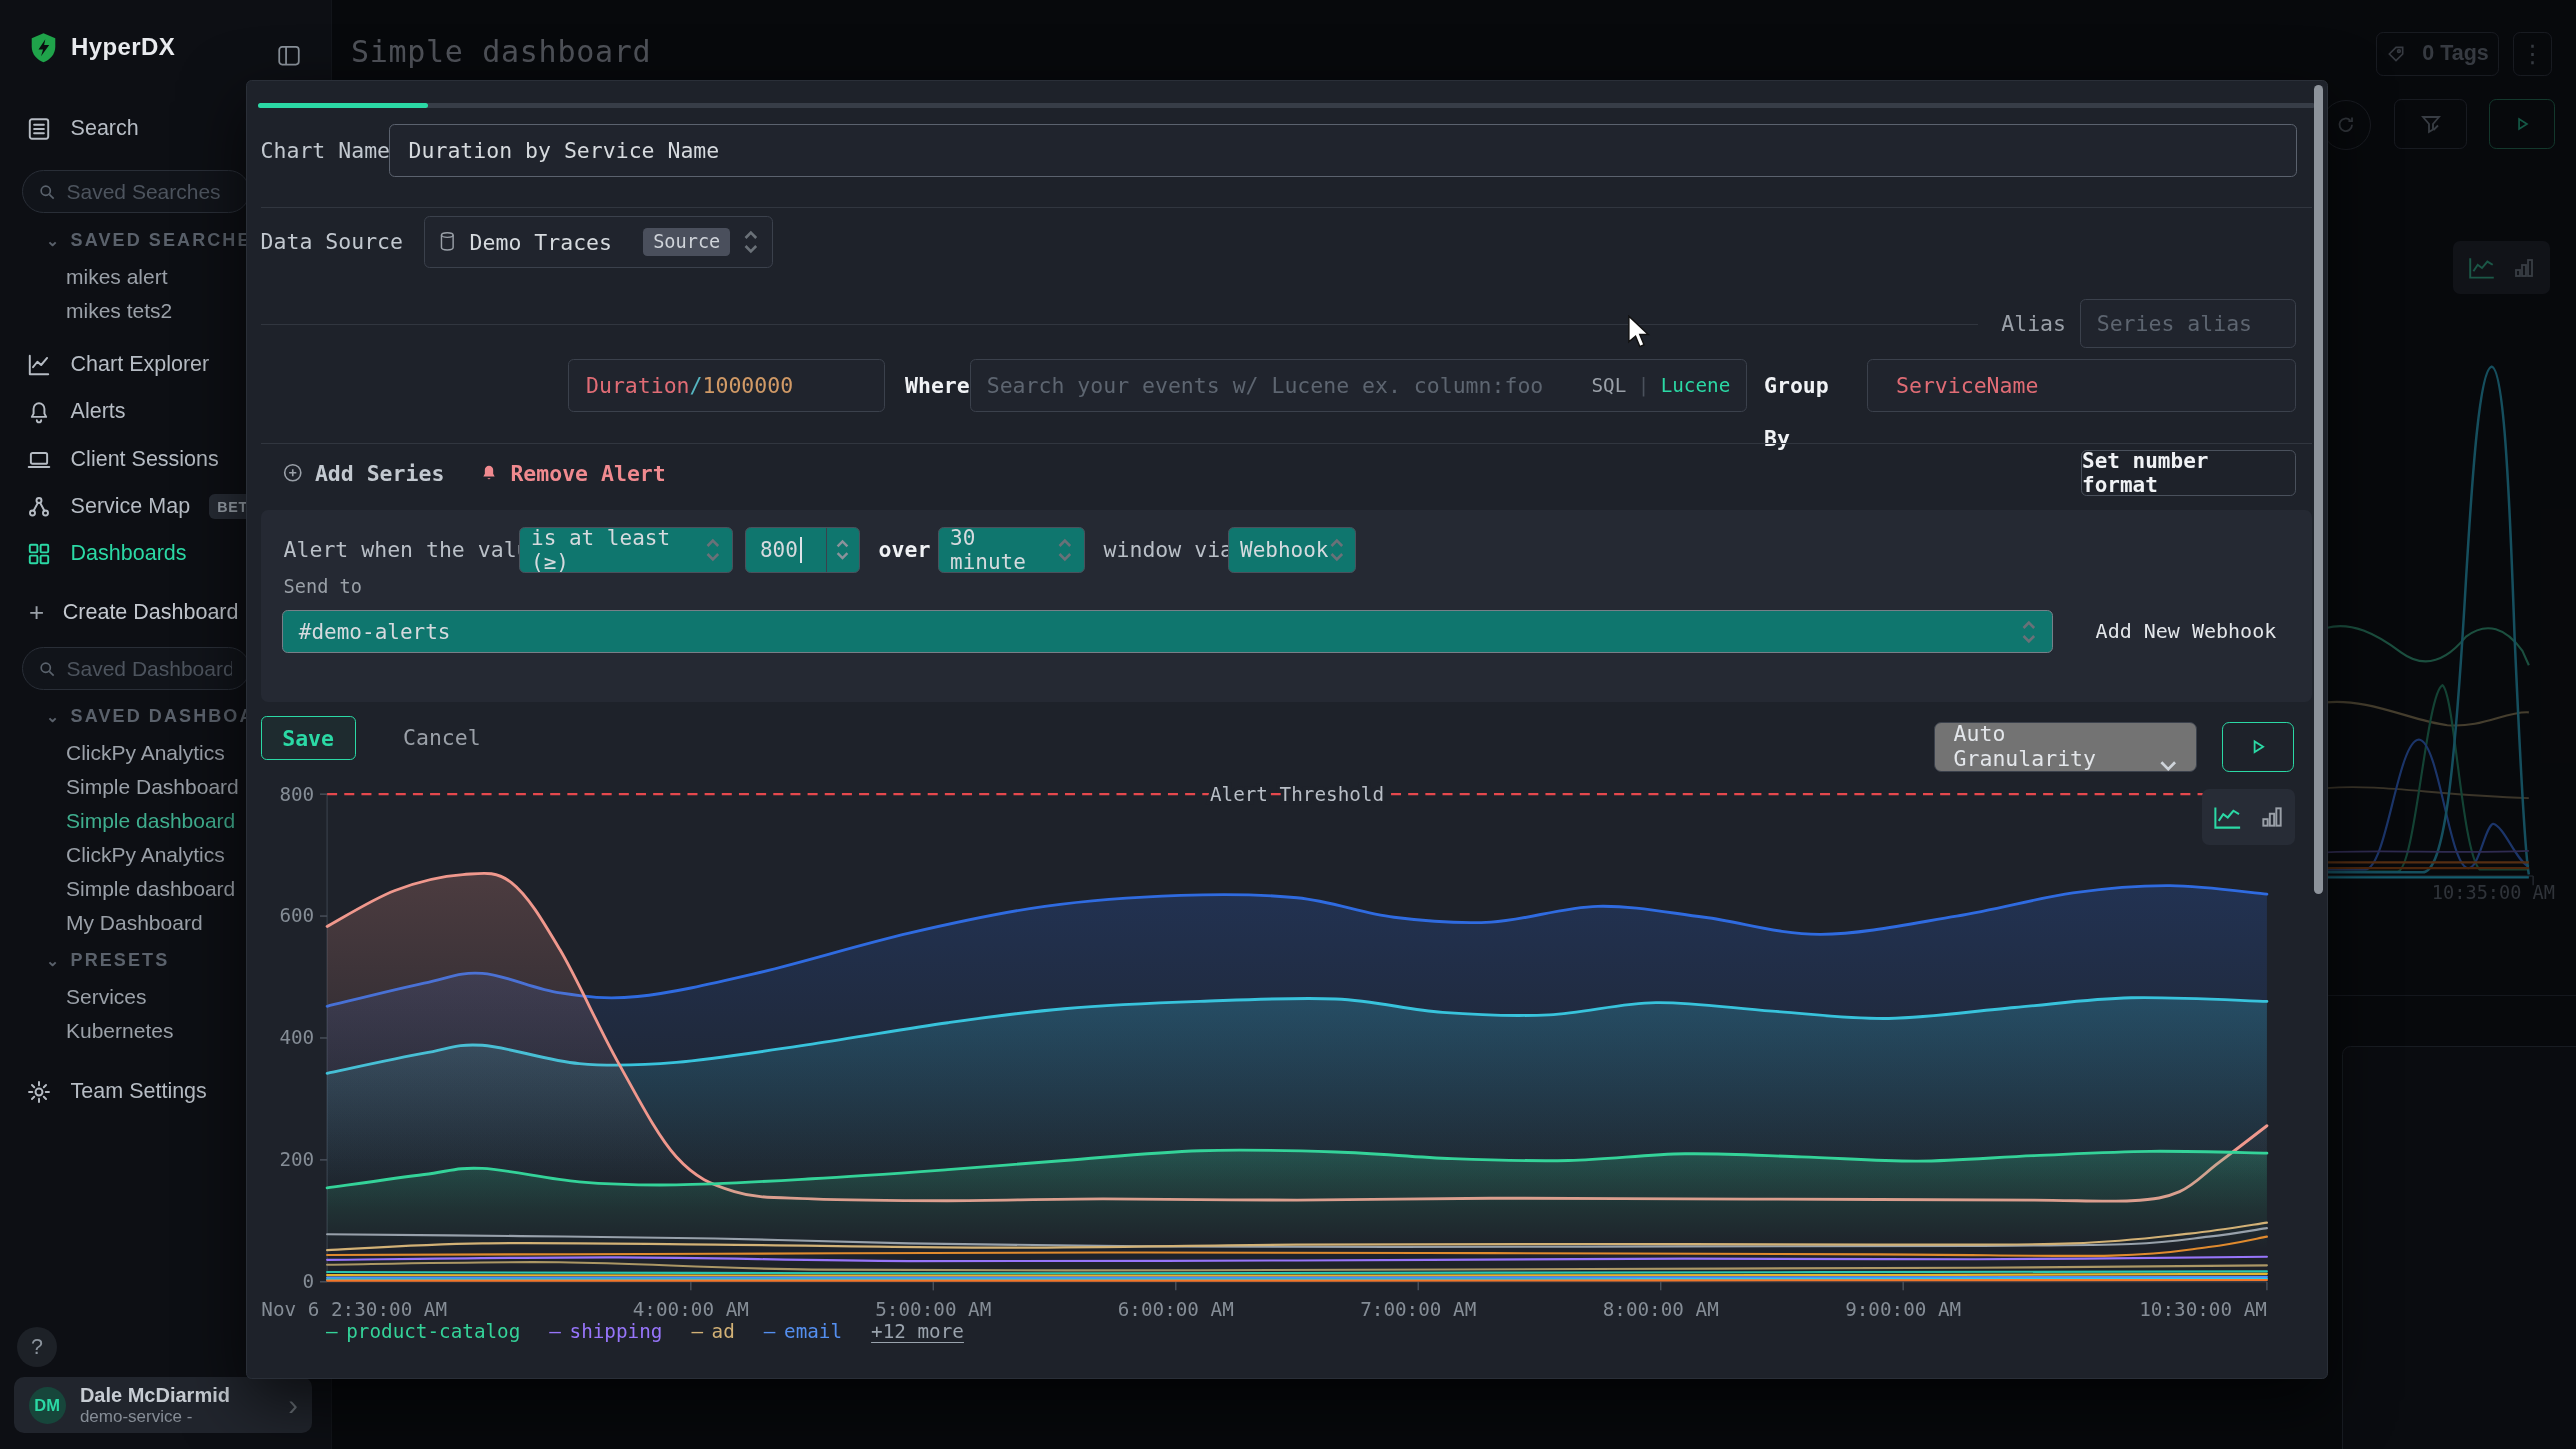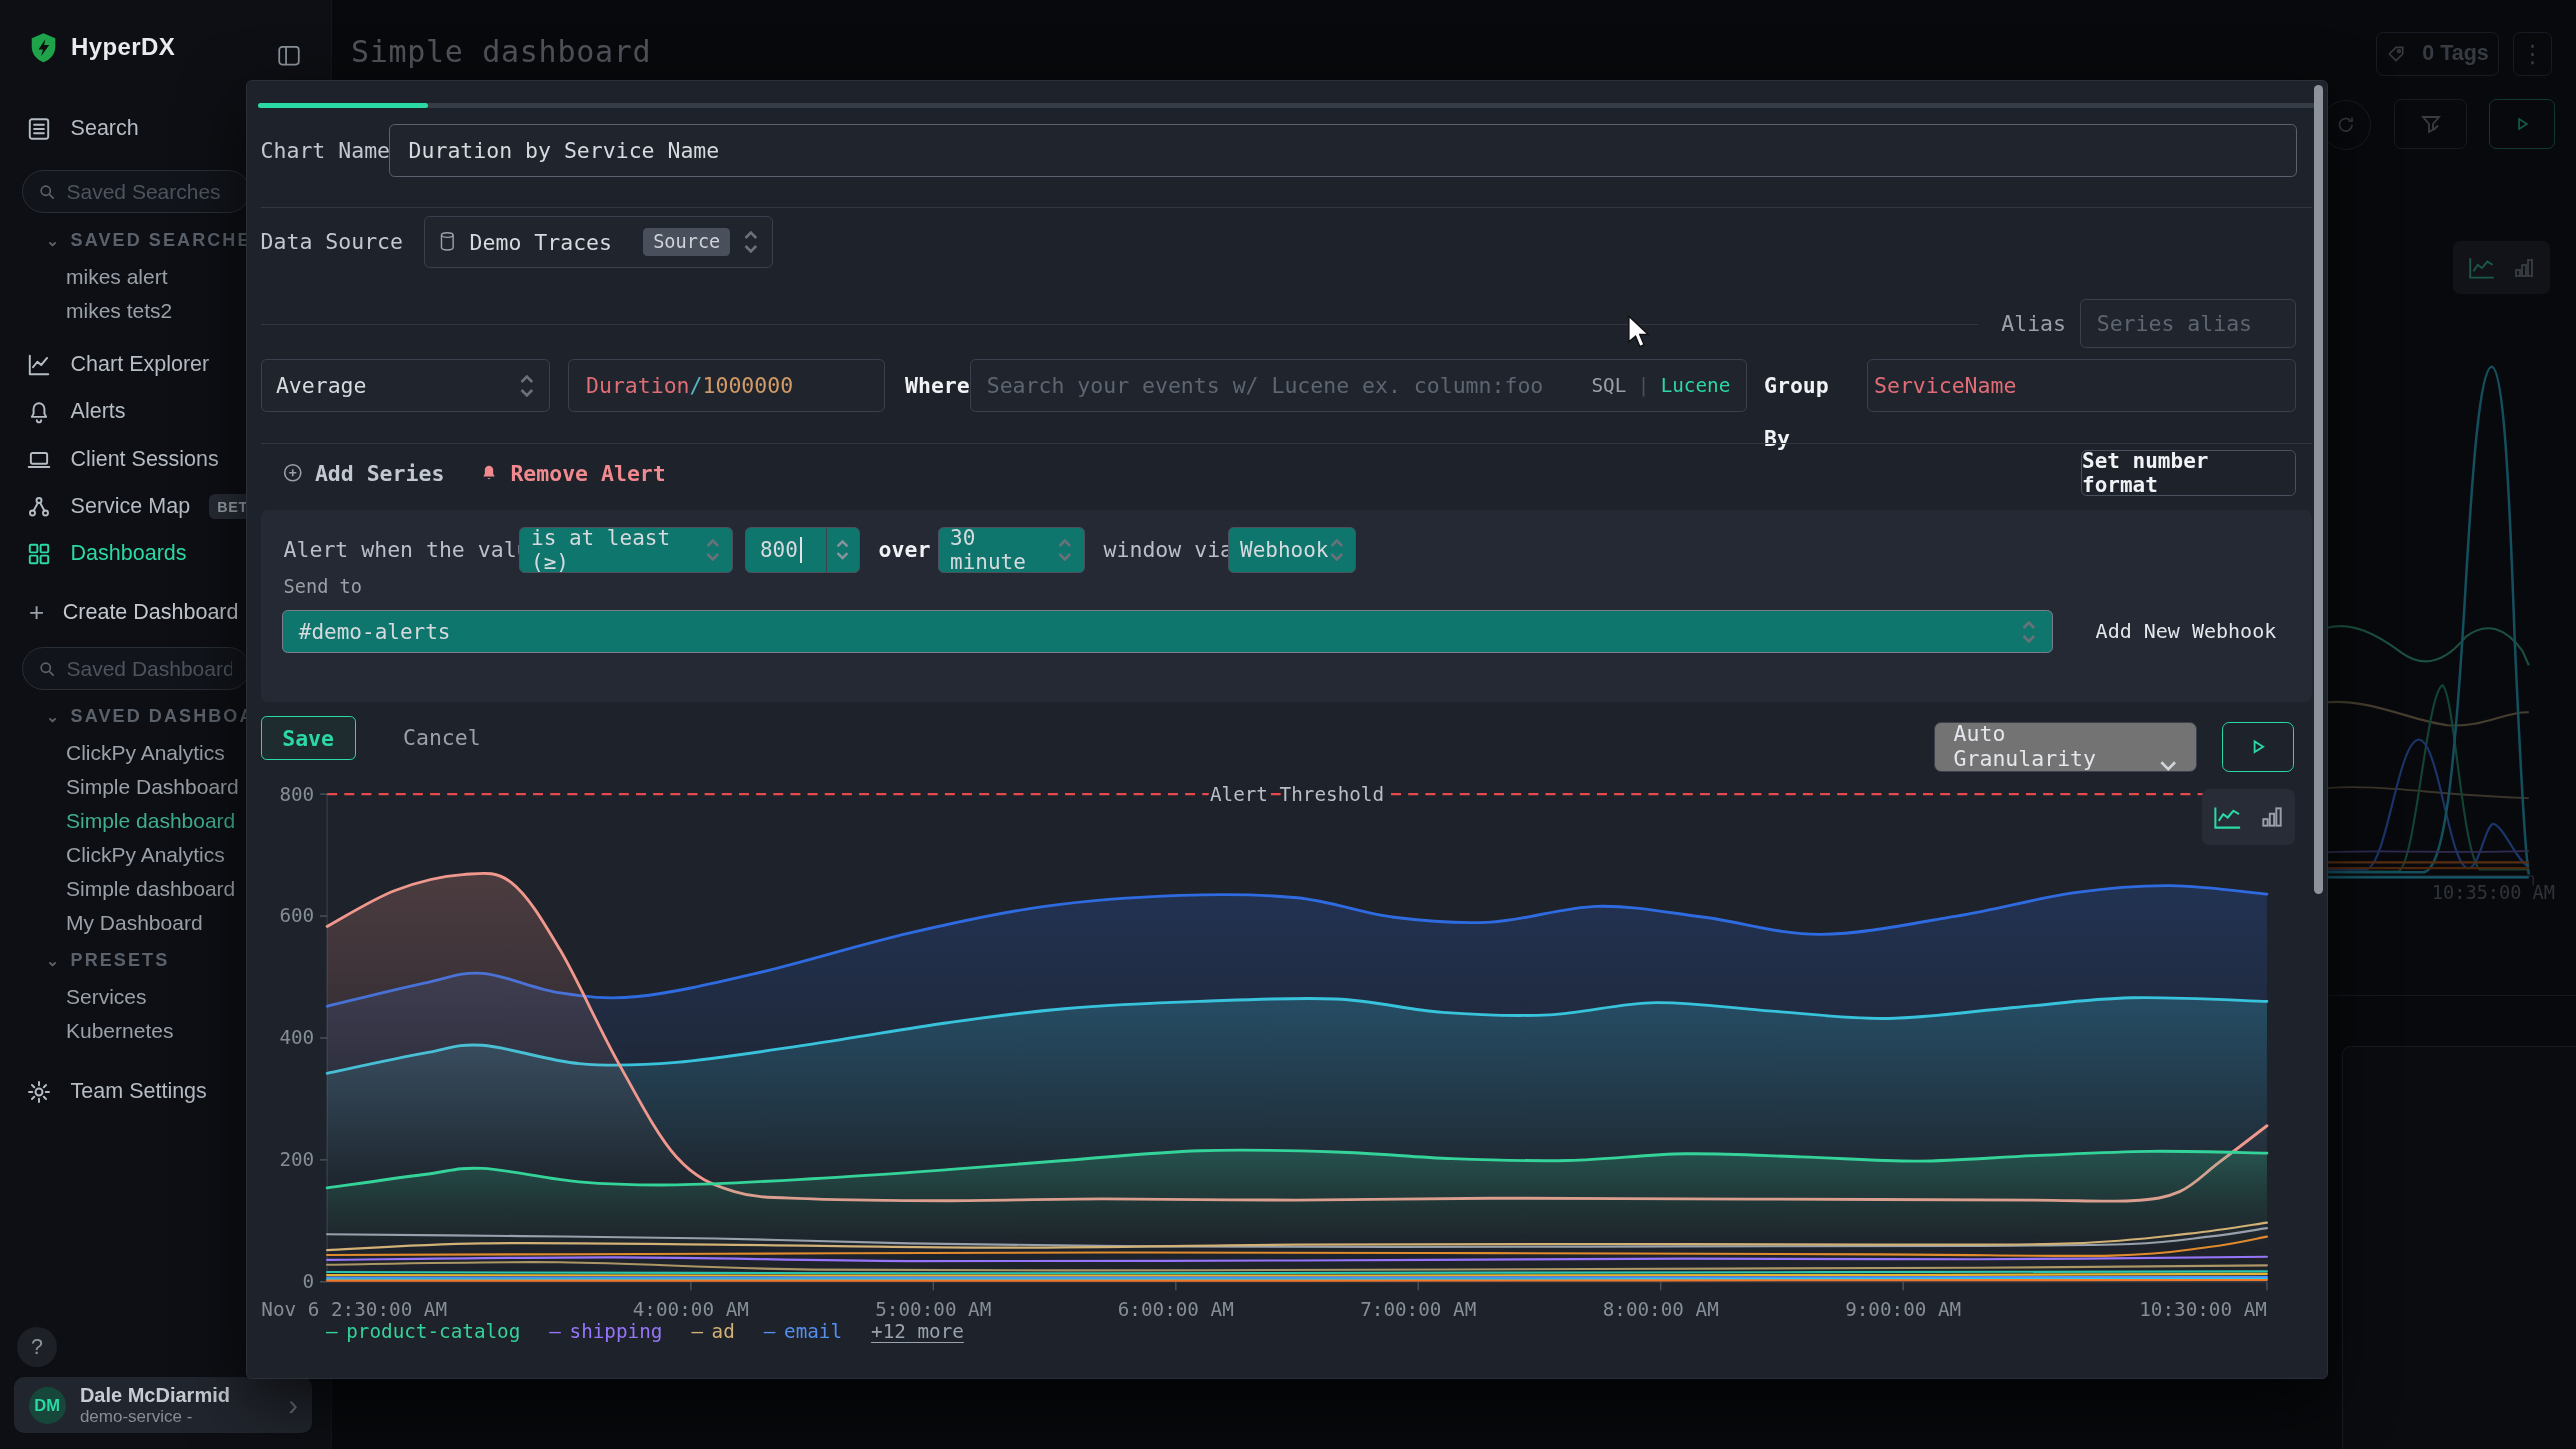--- a/index.html
+++ b/index.html
@@ -317,41 +317,34 @@
         <path d="M1 12 L5 16 L9 12"></path>
       </svg>
   </div>
 
   <div class="m-divider" style="top:243px;width:1717px"></div>
   <div class="m-label" style="left:1743px;top:218px;width:76px;line-height:49px;text-align:right;color:#9aa0a8">Alias</div>
   <div class="inp" style="left:1833px;top:218px;width:216px;height:49px;padding-left:15.7px">
     <span class="placeholder">Series alias</span>
   </div>
 
-  <div class="inp" style="left:13.6px;top:278px;width:289px;height:53px;padding:0 14.3px">
-    <span style="flex:1">Average</span>
-    <svg class="chev2" viewBox="0 0 10 18">
-        <path d="M1 6 L5 2 L9 6"></path>
-        <path d="M1 12 L5 16 L9 12"></path>
-      </svg>
-  </div>
   <div class="inp" style="left:321px;top:278px;width:317px;height:53px;padding-left:17px">
     <span style="color:#e06c75">Duration</span>
       <span style="color:#56b6c2">/</span>
       <span style="color:#d19a66">1000000</span>
   </div>
   <div class="m-label" style="left:658px;top:278px;width:52px;line-height:53px;color:#f0f2f5;font-weight:bold">Where</div>
   <div class="inp" style="left:723px;top:278px;width:777px;height:53px;padding:0 15.7px;gap:11.4px">
     <span class="placeholder" style="flex:1;overflow:hidden;white-space:nowrap">Search your events w/ Lucene ex. column:foo</span>
     <span style="color:#9aa0a8;font-size:19.3px">SQL</span>
     <span style="color:#4a515c;font-size:19.3px">|</span>
     <span style="color:#2bd9a5;font-size:19.3px">Lucene</span>
   </div>
   <div class="m-label" style="left:1517px;top:278px;width:93px;line-height:53px;color:#f0f2f5;font-weight:bold">Group By</div>
-  <div class="inp" style="left:1620px;top:278px;width:429px;height:53px;padding-left:6px">
+  <div class="inp" style="left:1620px;top:278px;width:429px;height:53px;padding-left:28px">
     <span style="color:#e06c75">ServiceName</span>
   </div>
 
   <div class="m-divider" style="top:362px"></div>
 
   <div class="link-btn abs" style="left:35px;top:369px;height:46px;color:#c2c8cf">
     <svg width="21.5" height="21.5" viewBox="0 0 24 24" fill="none" stroke="#9aa0a8" stroke-width="1.8">
       <circle cx="12" cy="12" r="9"></circle>
         <path d="M12 8v8M8 12h8"></path>
     </svg>

